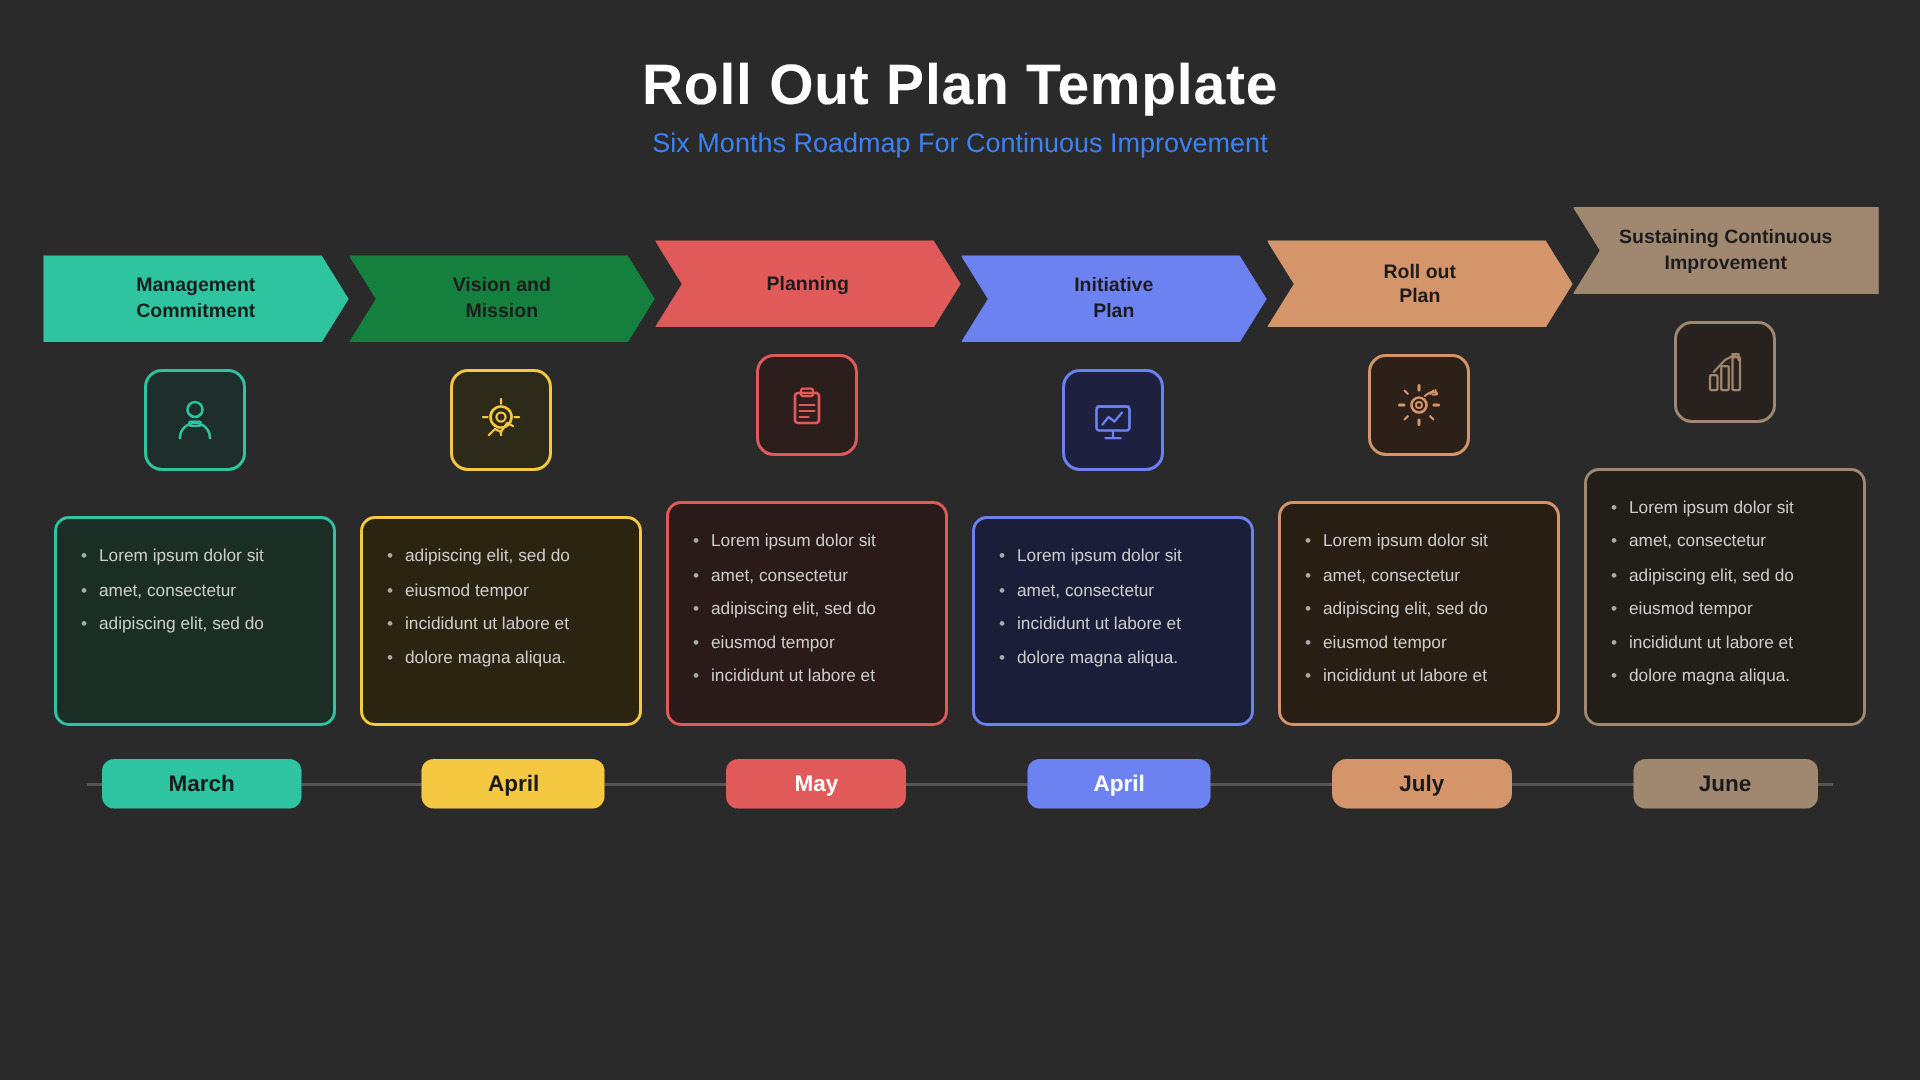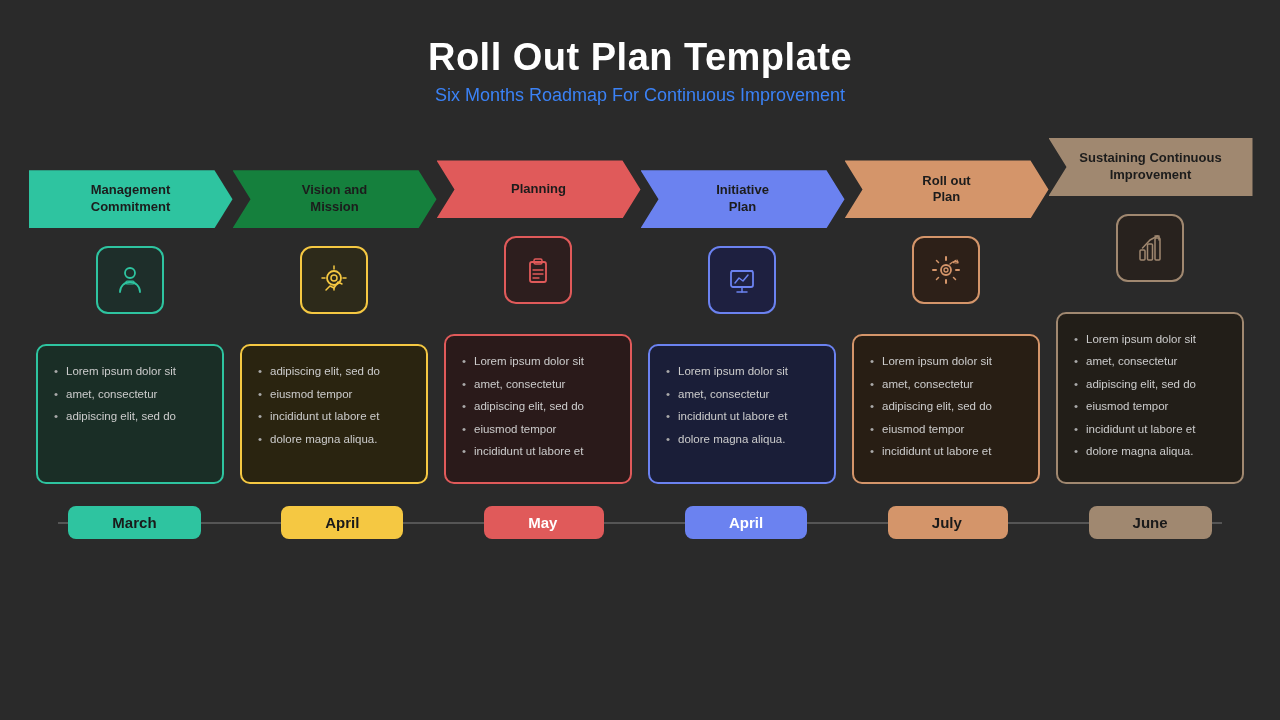--- a/index.html
+++ b/index.html
@@ -163,28 +163,29 @@
       display: flex;
       justify-content: space-around;
       position: relative;
       z-index: 1;
     }
     .month-badge {
       padding: 8px 44px;
       border-radius: 8px;
       font-size: 15px;
       font-weight: 600;
+      text-align: center;
       color: #1a1a1a;
       min-width: 120px;
     }
     .month-badge.green { background: #2ec4a0; color: #1a1a1a; }
     .month-badge.yellow { background: #f5c842; color: #1a1a1a; }
     .month-badge.red { background: #e05a5a; color: #fff; }
     .month-badge.blue { background: #6b82f0; color: #fff; }
-    .month-badge.orange { background: #d4956a; color: #1a1a1a; }
+    .month-badge.orange { background: #d4956a; color: #1a1a1a; border-radius: 10px; }
     .month-badge.brown { background: #a08870; color: #1a1a1a; }
   </style>
 </head>
 <body>
 
 <div class="header">
   <h1>Roll Out Plan Template</h1>
   <p>Six Months Roadmap For Continuous Improvement</p>
 </div>
 

